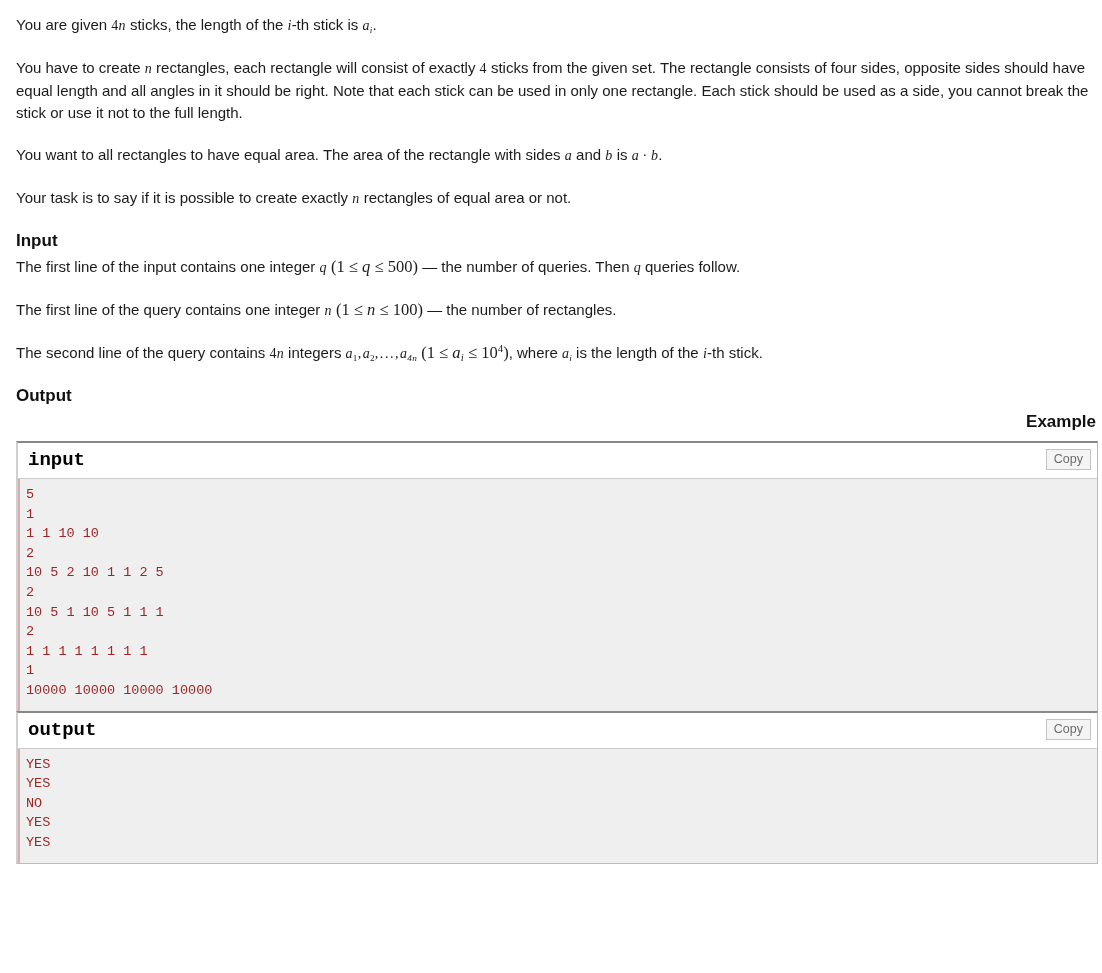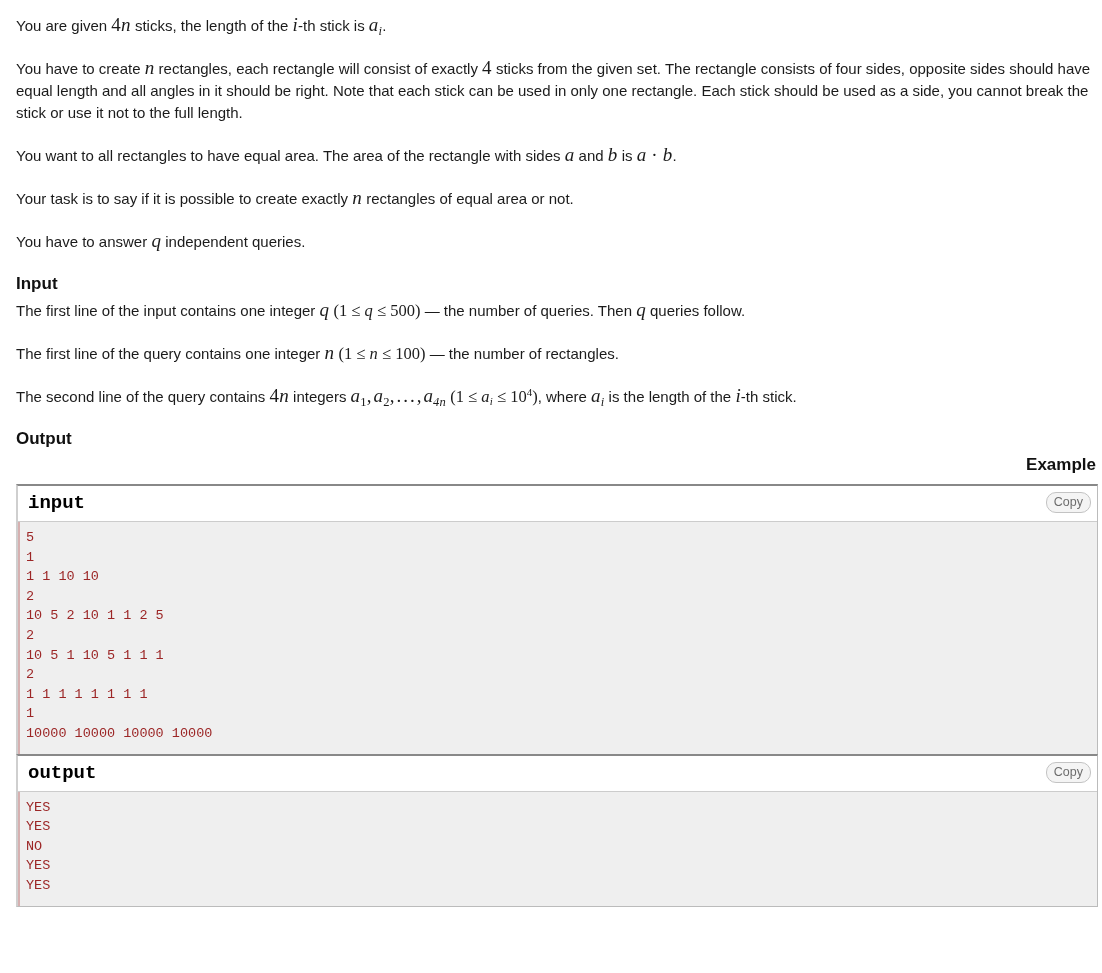--- a/index.html
+++ b/index.html
@@ -25,21 +25,21 @@
     margin: 0 0 20px 0;
     line-height: 22px;
     font-size: 15px;
     color: #1b1b1b;
   }
 
   
   .m {
     font-family: "Liberation Serif", "DejaVu Serif", serif;
     font-style: italic;
-    font-size: 19px;
+    font-size: 14px;
     letter-spacing: .2px;
   }
   .m .up { font-style: normal; }
   .m sub {
     font-style: italic;
     font-size: 66%;
     vertical-align: -0.28em;
     line-height: 0;
   }
   .mrel {
@@ -96,21 +96,21 @@
   .copy-btn {
     position: absolute;
     right: 6px;
     top: 6px;
     border: 1px solid #c3c3c3;
     background: #f4f4f4;
     color: #6d6d6d;
     font-family: "Liberation Sans", sans-serif;
     font-size: 12.5px;
     padding: 2px 7px 3px 7px;
-    border-radius: 10px;
+    border-radius: 0;
     cursor: pointer;
     line-height: 14px;
   }
   .sample-body {
     background: #efefef;
     border-left: 2px solid #d6b0b0;
     padding: 6px 8px 10px 6px;
     margin: 0;
     font-family: "Liberation Mono", "DejaVu Sans Mono", monospace;
     font-size: 13.5px;
@@ -135,23 +135,20 @@
   </p>
 
   <p class="para">
     <span>You want to all rectangles to have equal area. The area of the rectangle with sides </span><span class="m">a</span><span> and </span><span class="m">b</span><span> is </span><span class="m">a <span class="up">·</span> b</span><span>.</span>
   </p>
 
   <p class="para">
     <span>Your task is to say if it is possible to create exactly </span><span class="m">n</span><span> rectangles of equal area or not.</span>
   </p>
 
-  <p class="para">
-    <span>You have to answer </span><span class="m">q</span><span> independent queries.</span>
-  </p>
 
   <h2 class="section">Input</h2>
 
   <p class="para">
     <span>The first line of the input contains one integer </span><span class="m">q</span>&nbsp;<span class="mrel">(<span>1</span> <span>≤</span> <span class="m" style="font-size:16.5px">q</span> <span>≤</span> <span>500</span>)</span><span> — the number of queries. Then </span><span class="m">q</span><span> queries follow.</span>
   </p>
 
   <p class="para">
     <span>The first line of the query contains one integer </span><span class="m">n</span>&nbsp;<span class="mrel">(<span>1</span> ≤ <span class="m" style="font-size:16.5px">n</span> ≤ <span>100</span>)</span><span> — the number of rectangles.</span>
   </p>

